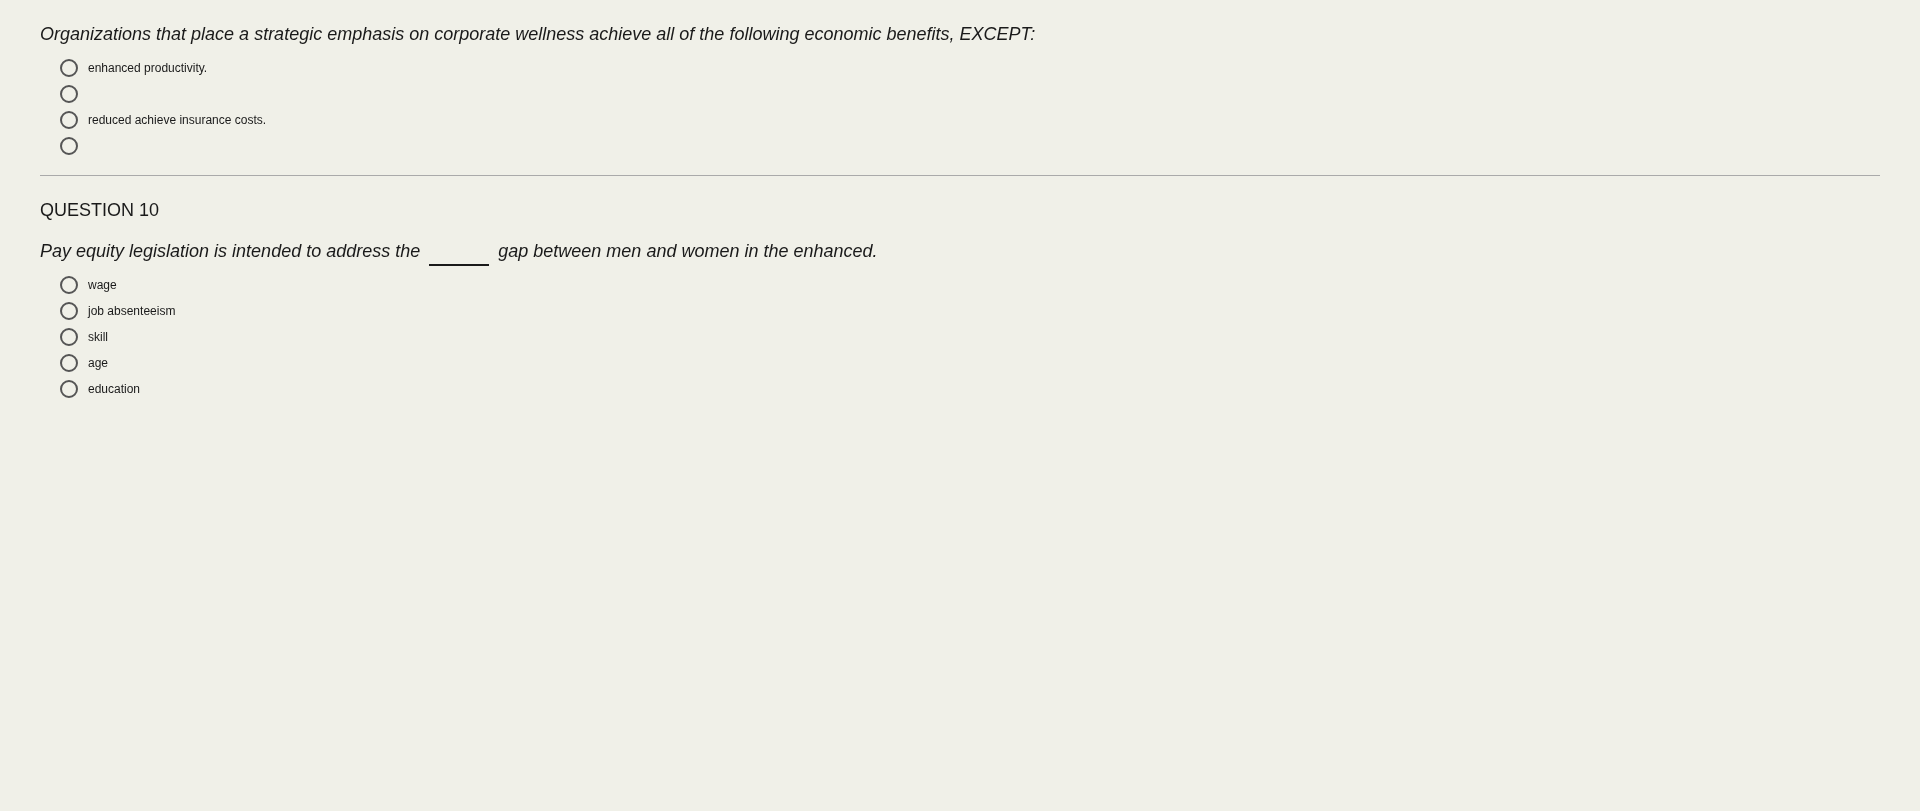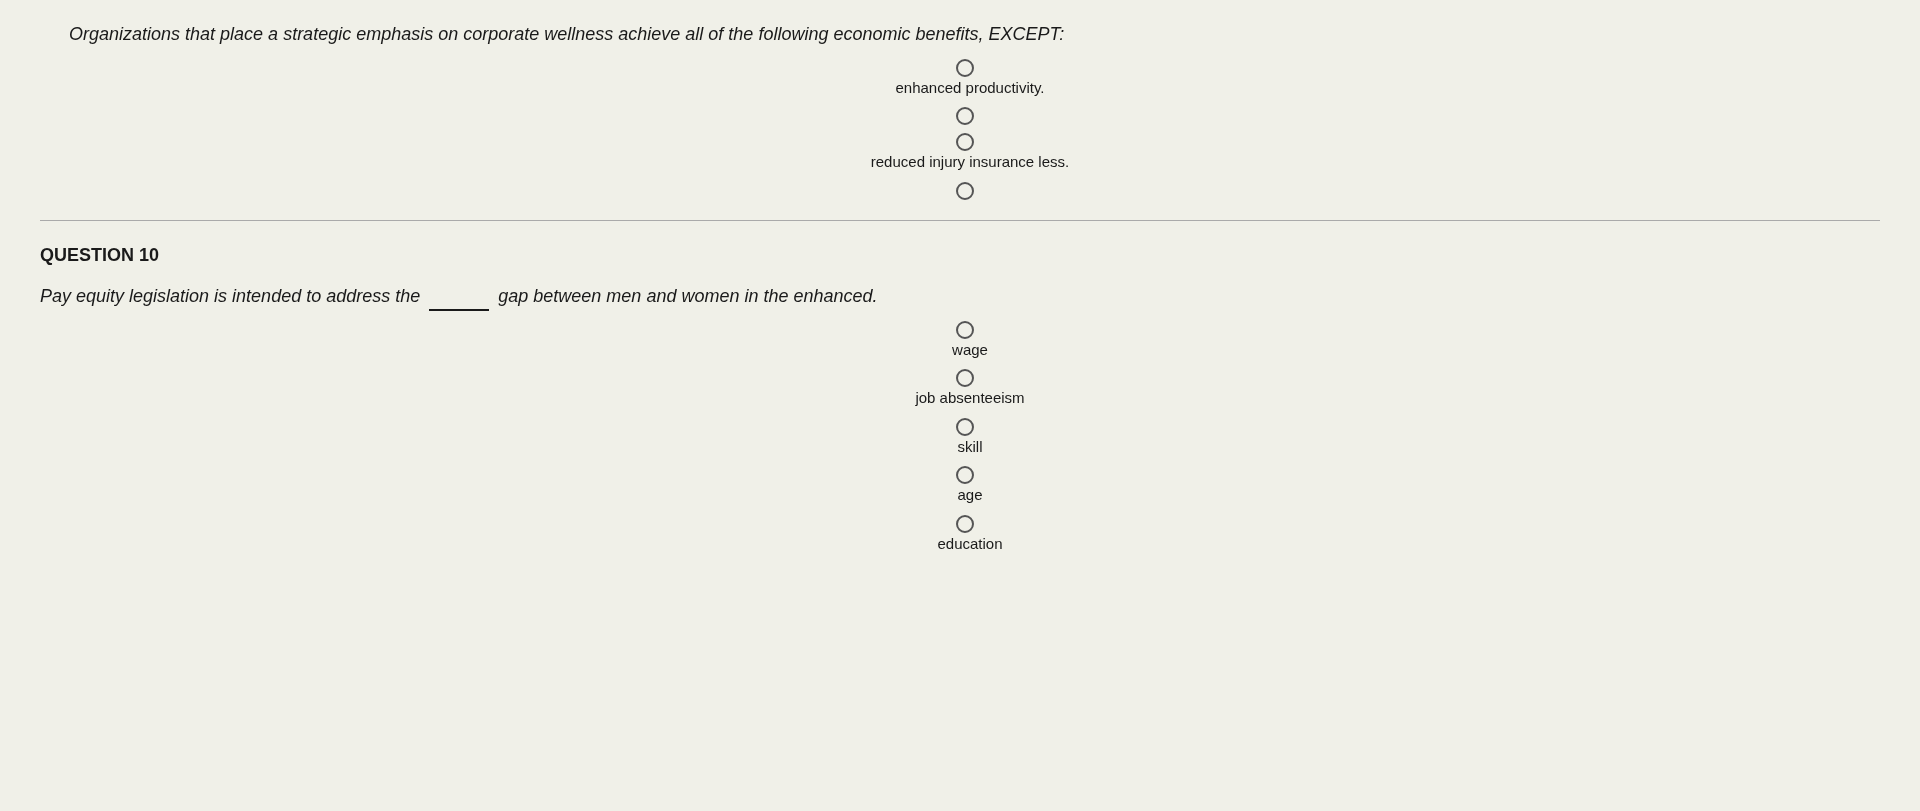--- a/index.html
+++ b/index.html
@@ -20,57 +20,55 @@
 
     .question-block {
       margin-bottom: 20px;
     }
 
     .question-text {
       font-size: 18px;
       line-height: 1.6;
       margin-bottom: 10px;
       font-style: italic;
-      margin-left: 29px;
     }
 
     .options-list {
       list-style: none;
       padding-left: 20px;
       margin-top: 6px;
     }
 
     .options-list li {
       display: flex;
       align-items: center;
       margin-bottom: 8px;
-      font-size: 15px;
+      font-size: 12px;
       line-height: 1.5;
-      flex-direction: column;
     }
 
     .radio-circle {
       display: inline-block;
       width: 18px;
       height: 18px;
       border: 2px solid #555;
       border-radius: 50%;
       margin-right: 10px;
       flex-shrink: 0;
       background: transparent;
     }
 
     .divider {
       border: none;
       border-top: 1px solid #aaa;
       margin: 20px 0 24px 0;
     }
 
     .question-number {
-      font-weight: bold;
+      font-weight: normal;
       font-size: 18px;
       margin-bottom: 14px;
     }
 
     .question10-text {
       font-size: 18px;
       line-height: 1.6;
       margin-bottom: 10px;
       font-style: italic;
     }
@@ -93,21 +91,21 @@
   <ul class="options-list">
     <li>
       <span class="radio-circle"></span>
       <span>enhanced productivity.</span>
     </li>
     <li>
       <span class="radio-circle"></span>
     </li>
     <li>
       <span class="radio-circle"></span>
-      <span>reduced injury insurance less.</span>
+      <span>reduced achieve insurance costs.</span>
     </li>
     <li>
       <span class="radio-circle"></span>
     </li>
   </ul>
 </div>
 
 <hr class="divider">
 
 <div class="question-block">

